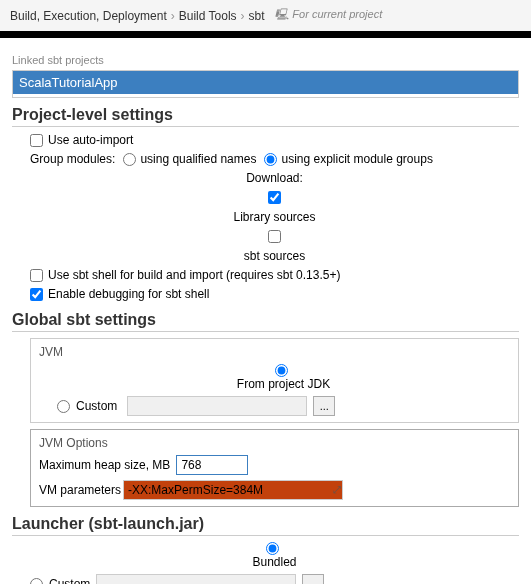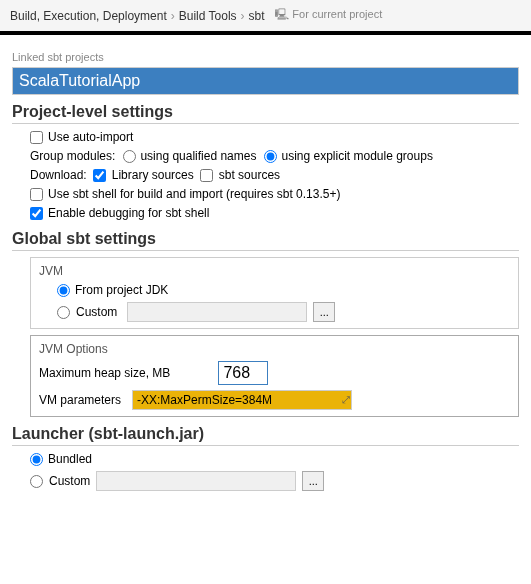--- a/index.html
+++ b/index.html
@@ -10,32 +10,33 @@
       color: #000;
       width: 531px;
       min-height: 584px;
     }
 
     .breadcrumb-bar {
       display: flex;
       align-items: center;
       padding: 6px 10px;
       background: #f5f5f5;
-      border-bottom: 4px solid #000000;
+      border-bottom: 7px solid #000000;
       font-size: 12px;
       color: #333;
     }
     .breadcrumb-bar .sep {
       margin: 0 4px;
       color: #999;
     }
     .breadcrumb-bar .current-icon {
       margin-left: 10px;
       color: #888;
       font-size: 11px;
+      font-style: italic;
     }
 
     .content {
       padding: 8px 12px;
     }
 
     .section-label {
       font-size: 11px;
       color: #888;
       margin-bottom: 4px;
@@ -45,21 +46,21 @@
     .linked-projects {
       border: 1px solid #ccc;
       background: #fff;
       margin-bottom: 8px;
       min-height: 28px;
     }
     .linked-project-item {
       padding: 4px 6px;
       background: #3c7fc0;
       color: #fff;
-      font-size: 16px;
+      font-size: 13px;
     }
 
     .settings-group {
       margin-top: 6px;
     }
     .settings-group-title {
       font-size: 16px;
       font-weight: bold;
       color: #333;
       margin-bottom: 6px;
@@ -73,20 +74,21 @@
       margin-bottom: 5px;
     }
     .checkbox-row input[type="checkbox"] {
       margin-right: 5px;
     }
 
     .radio-row {
       display: flex;
       align-items: center;
       margin-bottom: 5px;
+      flex-direction: column;
     }
     .radio-row input[type="radio"] {
       margin-right: 5px;
     }
 
     .group-modules-row {
       display: flex;
       align-items: center;
       margin-bottom: 5px;
       gap: 8px;
@@ -95,20 +97,21 @@
       display: flex;
       align-items: center;
       gap: 4px;
     }
 
     .download-row {
       display: flex;
       align-items: center;
       margin-bottom: 5px;
       gap: 6px;
+      flex-direction: column;
     }
 
     .global-section {
       margin-top: 10px;
     }
 
     .jvm-section {
       border: 1px solid #ccc;
       padding: 6px 8px;
       margin-bottom: 6px;
@@ -124,44 +127,43 @@
       padding: 6px 8px;
       margin-bottom: 6px;
     }
     .heap-row {
       display: flex;
       align-items: center;
       margin-bottom: 5px;
       gap: 6px;
     }
     .heap-row input[type="text"] {
-      width: 50px;
+      width: 72px;
       border: 1px solid #3c7fc0;
       padding: 2px 4px;
-      font-size: 16px;
+      font-size: 12px;
       outline: none;
-      margin-left: 42px;
     }
 
     .vm-params-row {
       display: flex;
       align-items: center;
-      gap: 11px;
+      gap: 2px;
     }
     .vm-params-row .vm-input-wrap {
       position: relative;
       display: flex;
       align-items: center;
     }
     .vm-params-row input[type="text"] {
       width: 220px;
       border: 1px solid #ccc;
       padding: 2px 20px 2px 4px;
       font-size: 12px;
-      background: #eab308;
+      background: #c2410c;
     }
     .vm-params-row .expand-btn {
       position: absolute;
       right: 2px;
       font-size: 10px;
       color: #555;
       cursor: pointer;
     }
 
     .launcher-section {

